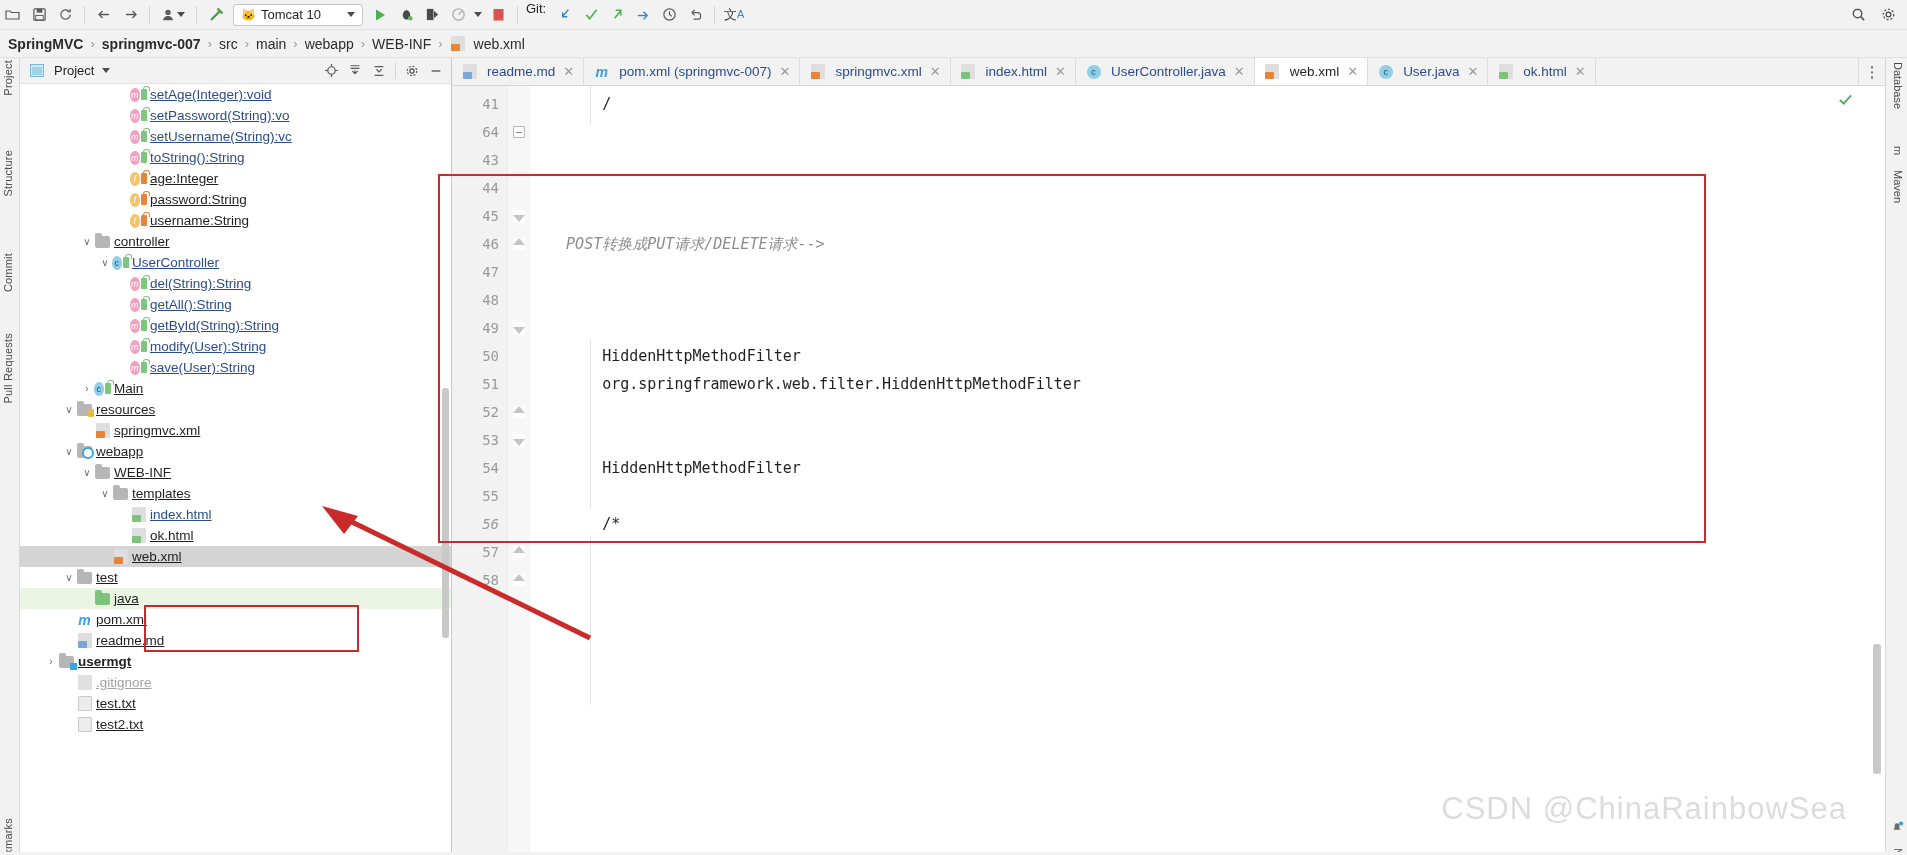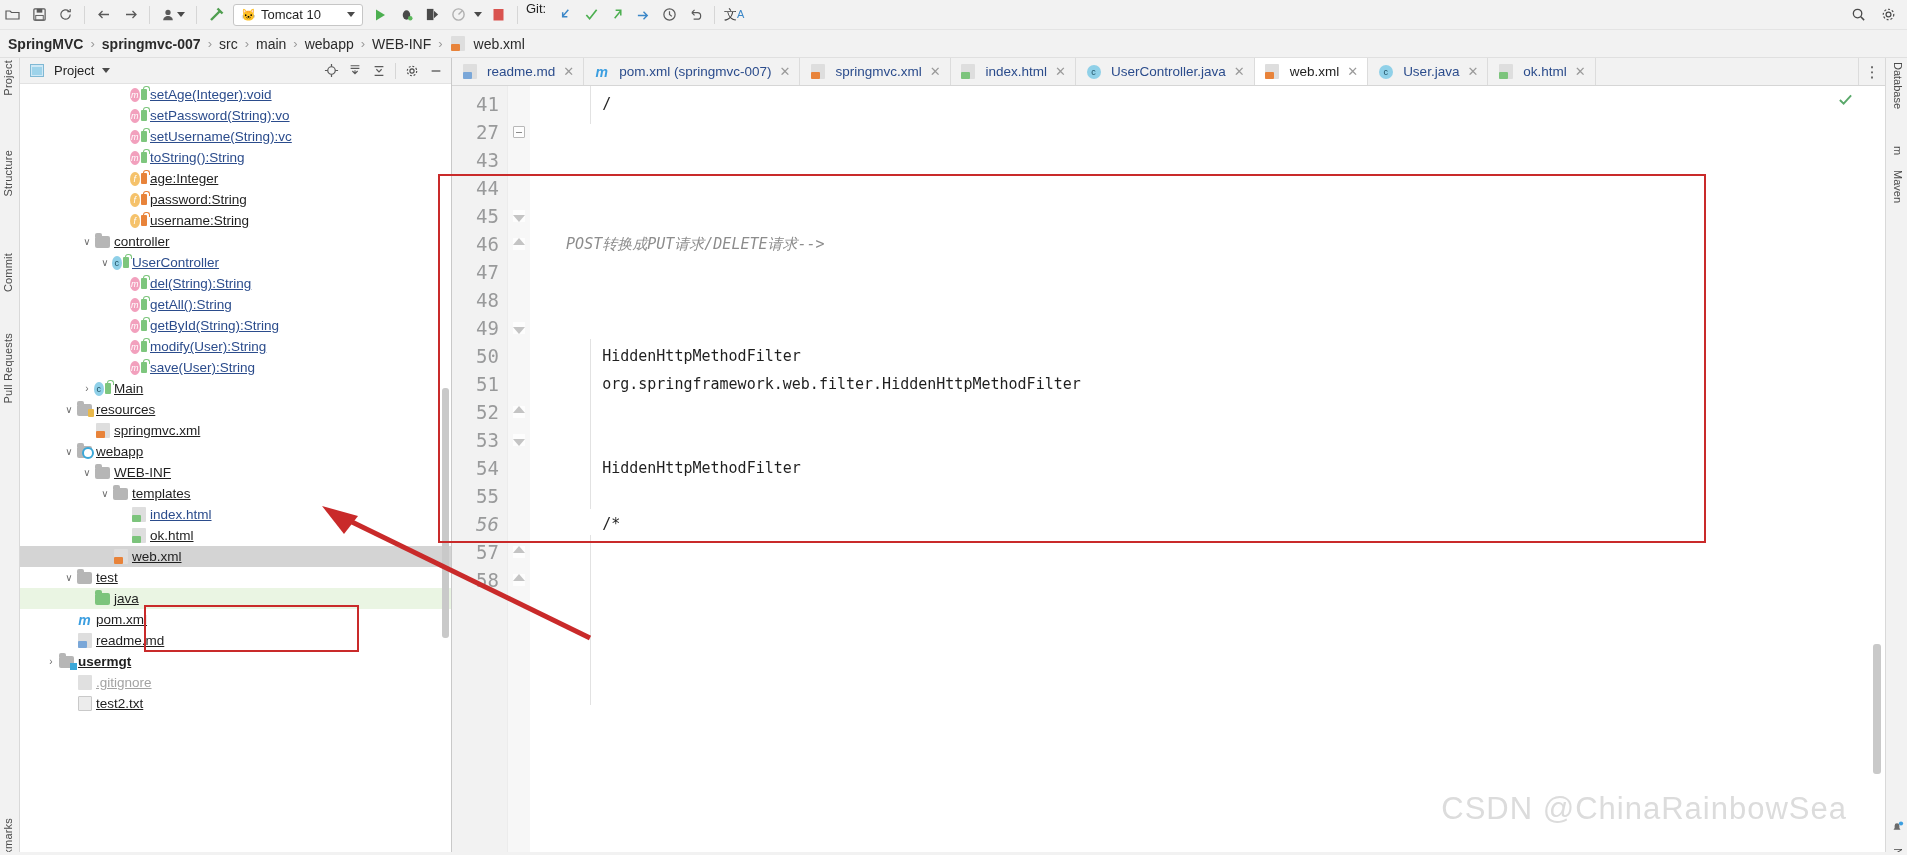--- a/index.html
+++ b/index.html
@@ -148,21 +148,21 @@
   .code-wrap { position: absolute; left:0; right:0; top: 28px; bottom: 0; background: #fff; overflow: hidden; }
   .gutter {
     position: absolute; left: 0; top: 0; width: 56px; height: 100%;
     background: #f2f2f2; border-right: 1px solid #ececec;
   }
   .foldcol { position: absolute; left: 56px; top: 0; width: 22px; height: 100%; background: #f7f7f7; }
   .codecol { position: absolute; left: 78px; top: 0; right: 0; height: 100%; }
 
   .lnum {
     position: absolute; right: 8px; width: 48px; text-align: right;
-    font-family: "DejaVu Sans Mono", monospace; font-size: 19px; color: #999a9b;
+    font-family: "DejaVu Sans Mono", monospace; font-size: 14px; color: #999a9b;
     height: 28px; line-height: 28px;
   }
   .cline {
     position: absolute; left: 0; height: 28px; line-height: 28px; white-space: pre;
     font-family: "DejaVu Sans Mono", monospace; font-size: 15px;
   }
   .tag    { color: #0033b3; font-weight: bold; }
   .aname  { color: #aaa21c; }
   .txtval { color: #1f1f1f; }
   .cmt    { color: #8c8c8c; font-style: italic; }
@@ -683,20 +683,28 @@
             <span class="fileico fi-git"></span>
           </span>
           <span class="lbl gray">.gitignore</span>
         </div>
         <div class="trow">
           <span style="display:inline-block;width:42px"></span>
           <span class="chev"></span>
           <span class="ico">
             <span class="fileico fi-txt"></span>
           </span>
+          <span class="lbl">test.txt</span>
+        </div>
+        <div class="trow">
+          <span style="display:inline-block;width:42px"></span>
+          <span class="chev"></span>
+          <span class="ico">
+            <span class="fileico fi-txt"></span>
+          </span>
           <span class="lbl">test2.txt</span>
         </div>
       </div>
     <div class="scroll-thumb" style="right:2px; top:330px; width:7px; height:250px;"></div>
   </div>
 
   <div class="editor-area">
     <div class="tabbar" id="tabbar">
         <div class="etab">
           <span class="ico">
@@ -753,21 +761,21 @@
           </span>
           <span>ok.html</span>
           <span class="x">✕</span>
         </div>
         <div class="tabbar-spacer"></div>
         <div class="tabbar-more">⋮</div>
       </div>
     <div class="code-wrap">
       <div class="gutter" id="gutter">
           <div class="lnum" style="top: 4px;">41</div>
-          <div class="lnum" style="top: 32px;">27</div>
+          <div class="lnum" style="top: 32px;">64</div>
           <div class="lnum" style="top: 60px;">43</div>
           <div class="lnum" style="top: 88px; padding-left: 25px;">44</div>
           <div class="lnum" style="top: 116px;">45</div>
           <div class="lnum" style="top: 144px; text-align: right;">46</div>
           <div class="lnum" style="top: 172px;">47</div>
           <div class="lnum" style="top: 200px;">48</div>
           <div class="lnum" style="top: 228px;">49</div>
           <div class="lnum" style="top: 256px;">50</div>
           <div class="lnum" style="top: 284px;">51</div>
           <div class="lnum" style="top: 312px;">52</div>

